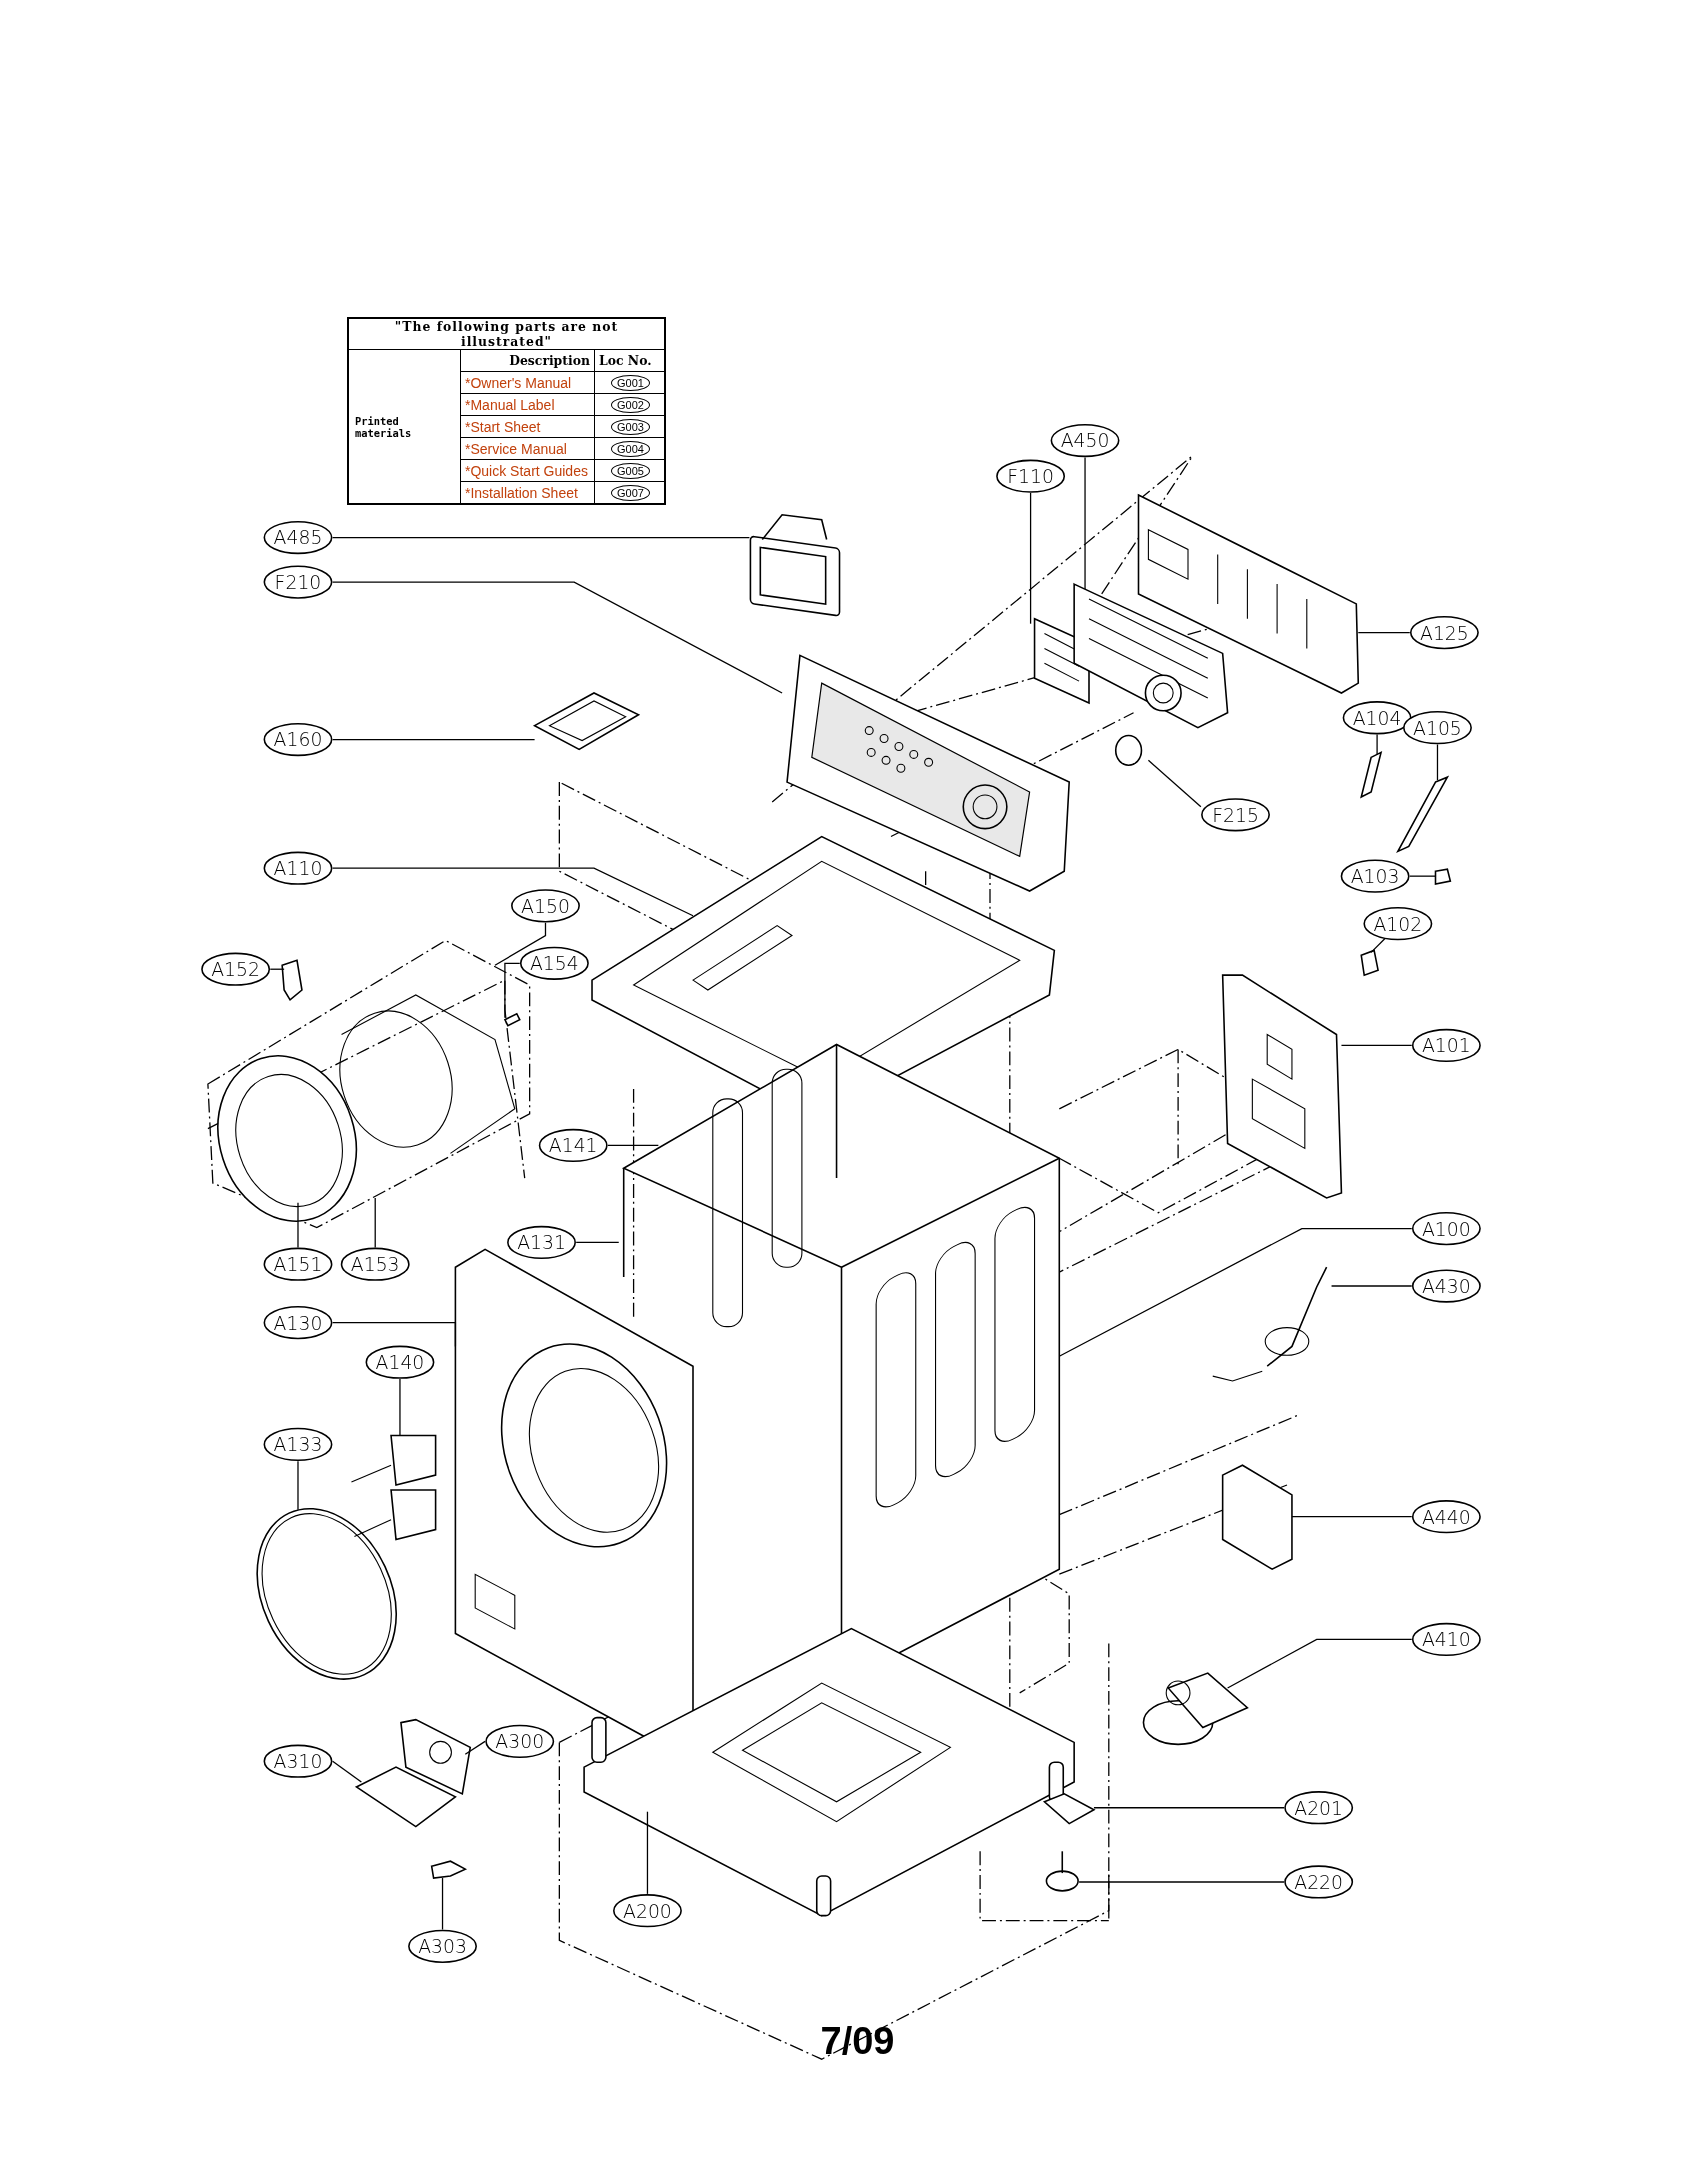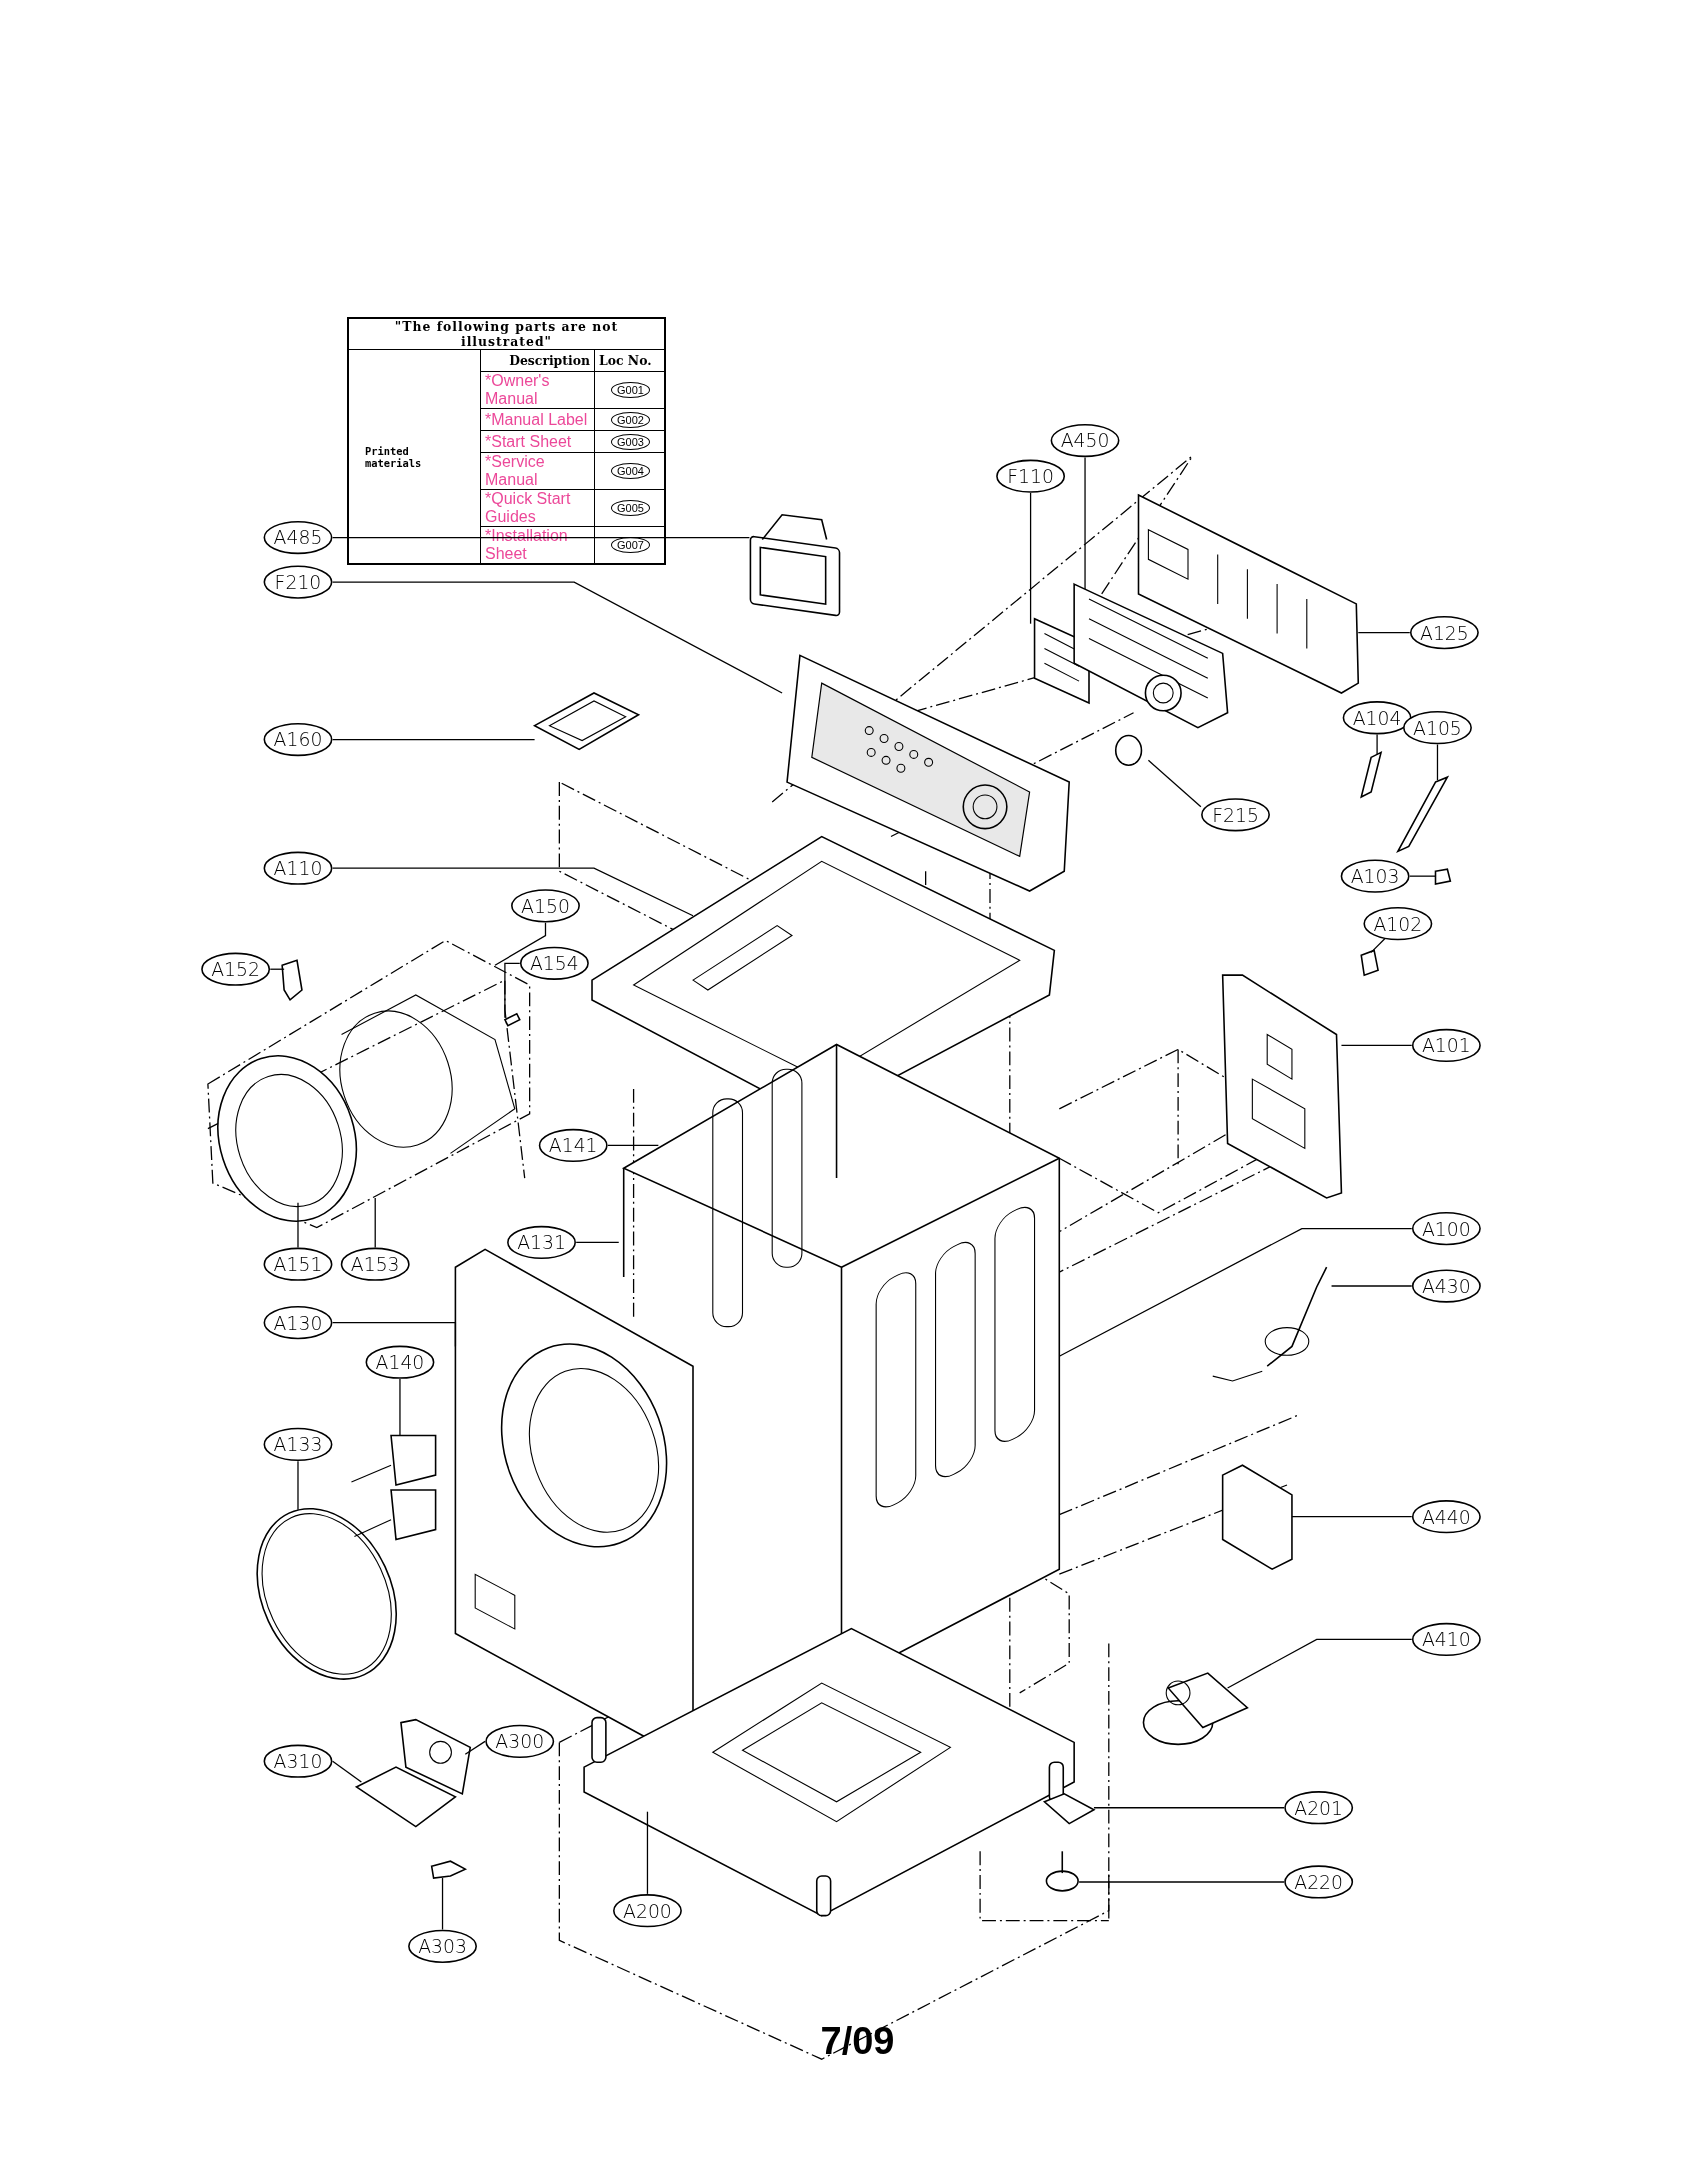--- a/index.html
+++ b/index.html
@@ -11,22 +11,22 @@
   .ph { fill:none; stroke:#000; stroke-width:1.3; stroke-dasharray:14 4 2 4; }
   .lead { fill:none; stroke:#000; stroke-width:1.3; }
   .fillg { fill:#e8e8e8; stroke:#000; stroke-width:1.2; }
   .fillw { fill:#fff; stroke:#000; stroke-width:1.6; }
 
   
   #parts-table { position:absolute; left:347px; top:317px; width:319px; border:2px solid #000; border-collapse:collapse; font-size:12px; background:#fff; }
   #parts-table td, #parts-table th { border:1.5px solid #000; padding:0 4px; height:21px; }
   #parts-table .title { font-family:"DejaVu Serif", serif; font-weight:bold; font-size:12.4px; letter-spacing:1px; text-align:center; height:26px; }
   #parts-table .hdr { font-family:"DejaVu Serif", serif; font-weight:bold; font-size:12.4px; text-align:right; }
-  #parts-table .cat { font-family:"DejaVu Sans Mono", monospace; font-weight:bold; font-size:10.4px; width:99px; padding:0 16px; }
-  #parts-table .desc { font-family:"Liberation Sans", sans-serif; font-size:16px; color:#ec4899;margin-top:15px; }
+  #parts-table .cat { font-family:"DejaVu Sans Mono", monospace; font-weight:bold; font-size:10.4px; width:99px; padding:0 6px; }
+  #parts-table .desc { font-family:"Liberation Sans", sans-serif; font-size:14px; color:#c2410c;margin-top:15px; }
   #parts-table .loc { text-align:left; width:61px; }
   .loc-oval { display:inline-block; border:1.5px solid #000; border-radius:50%; padding:0 5px; font-size:11px; line-height:14px;margin-left:12px; }
   #page-number { position:absolute; left:16px; width:1683px; top:2020px; text-align:center; font-family:"Liberation Sans", sans-serif; font-weight:bold; font-size:38px; }
 </style>
 </head>
 <body>
 
 <table id="parts-table">
   <tbody>
       <tr>

